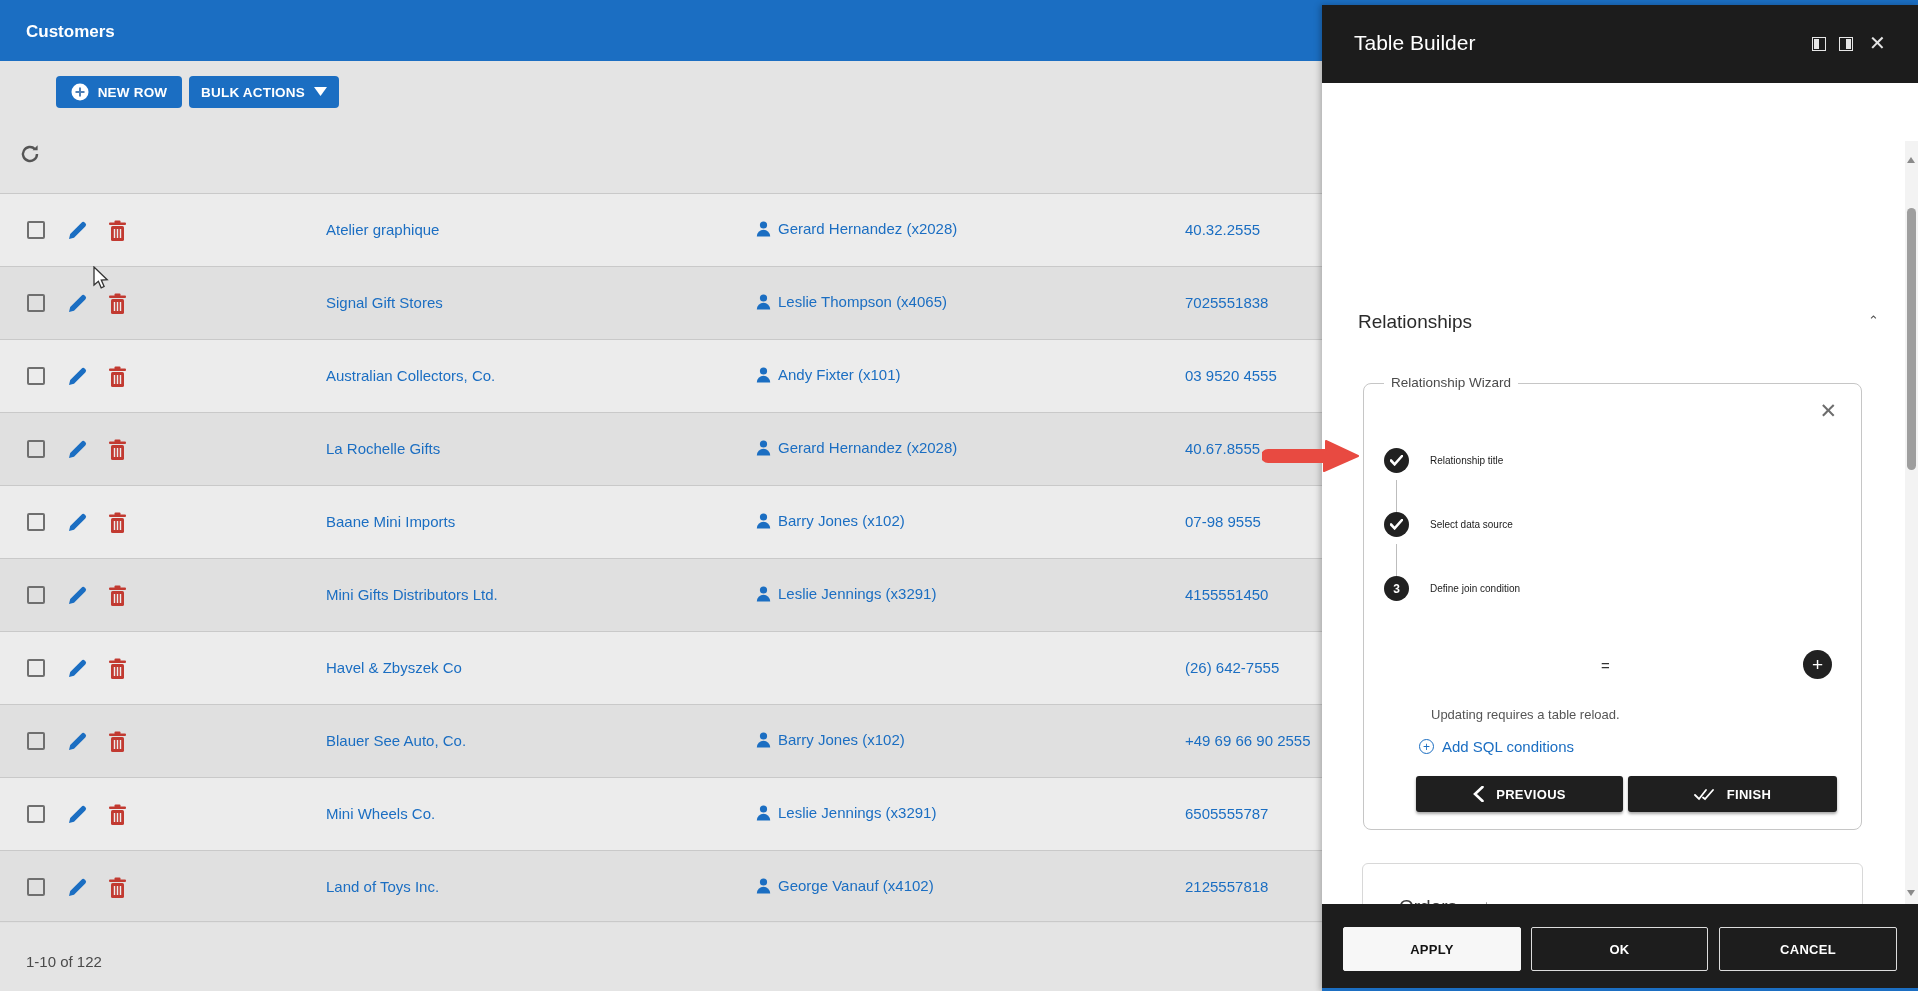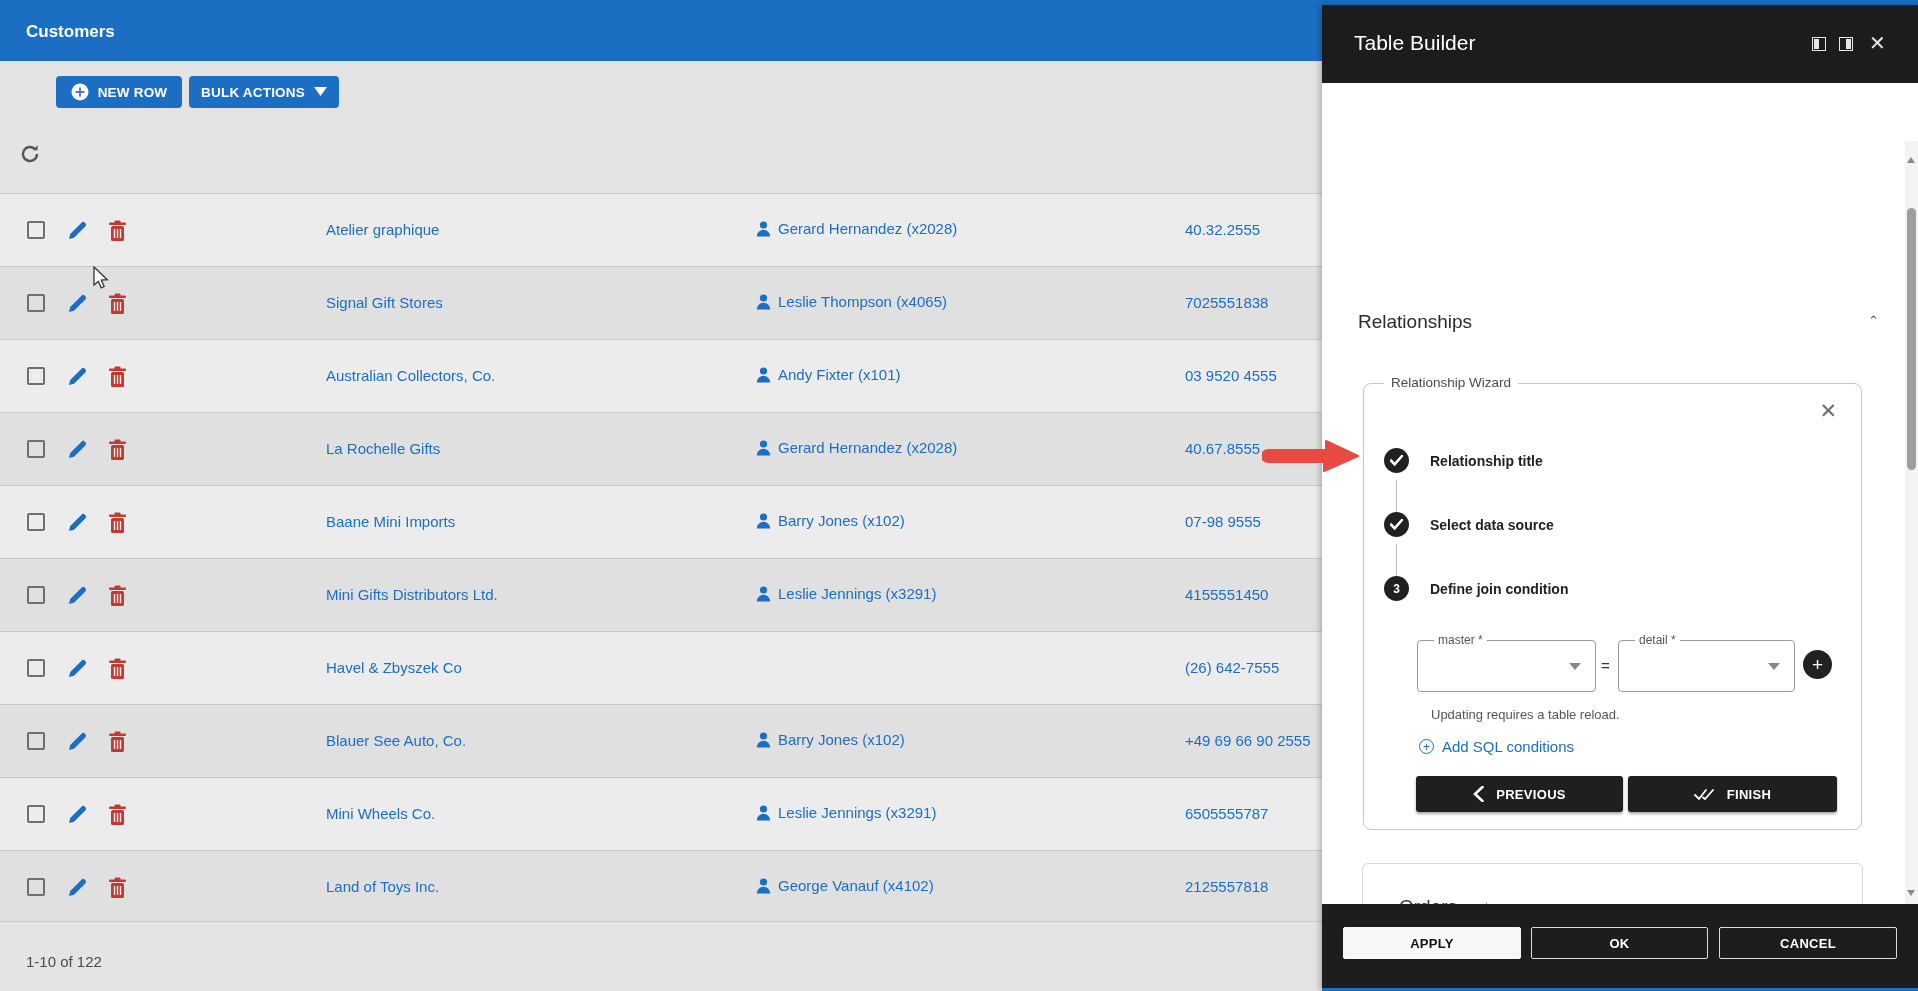--- a/index.html
+++ b/index.html
@@ -66,21 +66,21 @@
   #wizard { position:absolute; left:41px; top:242px; width:499px; height:447px;
             border:1px solid #c6c6c6; border-radius:8px; background:#fff; }
   #wizard-legend { position:absolute; left:20px; top:-9px; background:#fff; padding:0 7px;
                    font-size:13.5px; color:#4a4a4a; }
   #wizard-close { position:absolute; right:24px; top:15px; color:#6d6d6d; font-size:21px;
                   background:none; border:none; cursor:pointer; font-family:inherit; }
 
   .step { position:absolute; left:20px; display:flex; align-items:center; gap:21px; }
   .step-circle { width:25px; height:25px; border-radius:50%; background:#212121; color:#fff;
                  display:flex; align-items:center; justify-content:center; font-size:12px; font-weight:bold; }
-  .step-label { font-size:14px; font-weight:bold; color:#212121; }
+  .step-label { font-size:10px; font-weight:normal; color:#212121; }
   .step-line { position:absolute; left:32px; width:1px; height:34px; background:#bdbdbd; }
 
   .float-field { position:absolute; top:256px; height:52px; border:1px solid #9a9a9a; border-radius:4px; }
   .float-label { position:absolute; top:-8px; left:16px; background:#fff; padding:0 4px; font-size:12px; color:#555; }
   .dd-arrow { position:absolute; right:14px; top:22px; width:0; height:0;
               border-left:6px solid transparent; border-right:6px solid transparent; border-top:7px solid #888; }
   #field-master { left:53px; width:179px; }
   #field-detail { left:254px; width:177px; }
   #equals-sign { position:absolute; left:237px; top:273px; font-size:15px; color:#333; }
   #add-join-btn { position:absolute; left:439px; top:266px; width:29px; height:29px; border-radius:50%;
@@ -110,21 +110,21 @@
 
   
   #scrollbar { position:absolute; left:583px; top:136px; width:13px; height:763px; background:#f3f3f3; }
   .sb-arrow { position:absolute; left:2px; width:0; height:0; border-left:4.5px solid transparent; border-right:4.5px solid transparent; }
   #sb-up { top:16px; border-bottom:6px solid #8a8a8a; }
   #sb-down { bottom:8px; border-top:6px solid #8a8a8a; }
   #sb-thumb { position:absolute; left:2px; top:67px; width:9px; height:262px; background:#9e9e9e; border-radius:5px; }
 
   
   #panel-footer { position:absolute; left:0; top:899px; width:596px; height:84px; background:#1d1d1d; }
-  .pf-btn { position:absolute; top:23px; height:32px; border-radius:2px; font-size:13px; font-weight:bold;
+  .pf-btn { position:absolute; top:23px; height:44px; border-radius:2px; font-size:13px; font-weight:bold;
             letter-spacing:.3px; cursor:pointer; font-family:inherit; }
   #btn-apply { left:21px; width:178px; background:#f7f7f7; color:#141414; border:1px solid #f7f7f7; }
   #btn-ok { left:209px; width:177px; background:transparent; color:#fff; border:1px solid #dcdcdc; }
   #btn-cancel { left:397px; width:178px; background:transparent; color:#fff; border:1px solid #dcdcdc; }
   #panel-bottom-strip { position:absolute; left:0; top:983px; width:596px; height:3px; background:#1b6ec2; }
 
   
   #red-arrow { position:absolute; left:1262px; top:437px; }
 
   
@@ -461,29 +461,21 @@
           </div>
           <div class="step-label">Select data source</div>
         </div>
         <div class="step-line" style="top:160px"></div>
 
         <div class="step" style="top:192px">
           <div class="step-circle">3</div>
           <div class="step-label">Define join condition</div>
         </div>
 
-        <div class="float-field" id="field-master">
-          <div class="float-label">master *</div>
-          <div class="dd-arrow"></div>
-        </div>
         <div id="equals-sign">=</div>
-        <div class="float-field" id="field-detail">
-          <div class="float-label">detail *</div>
-          <div class="dd-arrow"></div>
-        </div>
         <button id="add-join-btn">+</button>
         <div id="join-helper">Updating requires a table reload.</div>
 
         <a id="add-sql" href="#">
           <span class="cplus">+</span>
           <span>Add SQL conditions</span>
         </a>
 
         <button class="wiz-btn" id="btn-previous">
           <svg width="11" height="16" viewBox="0 0 11 16">

